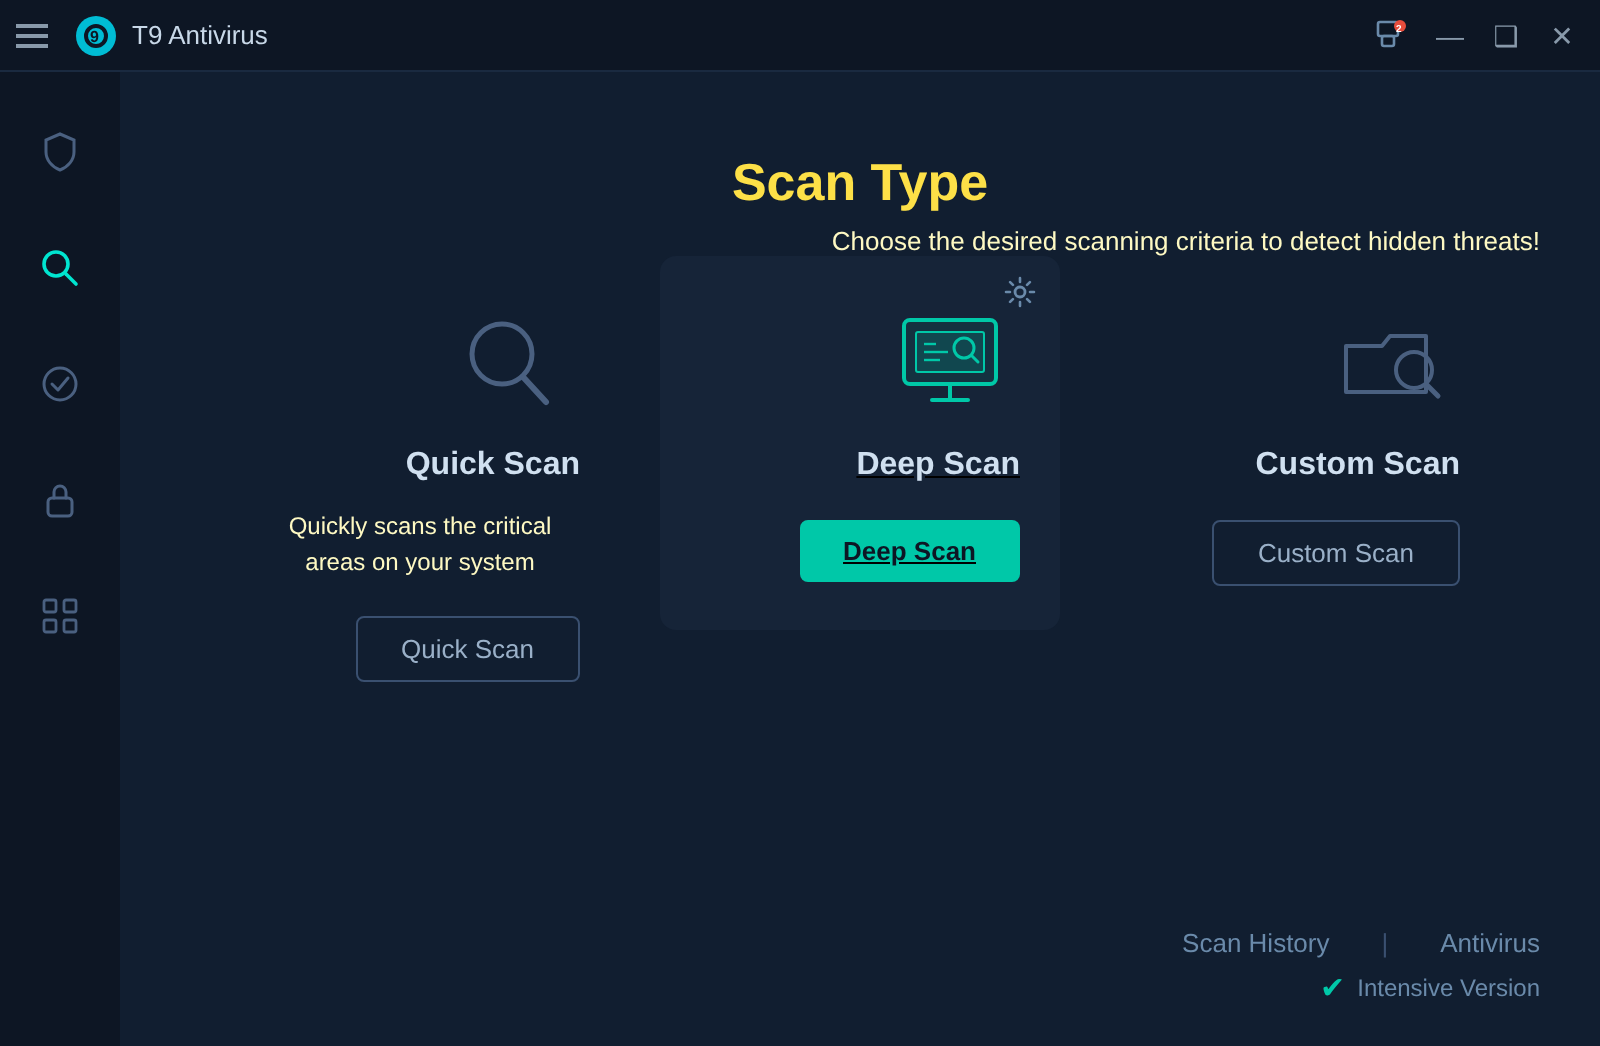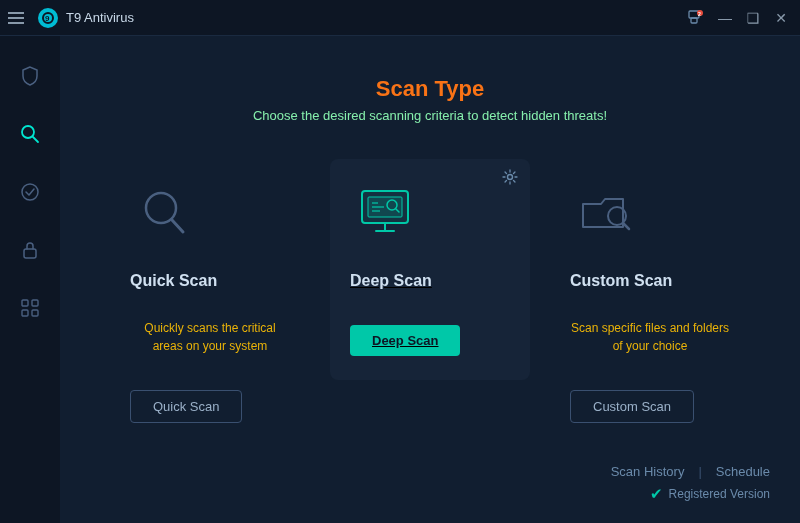--- a/index.html
+++ b/index.html
@@ -134,50 +134,49 @@
       flex: 1;
       background: #111e30;
       display: flex;
       flex-direction: column;
       padding: 40px 30px 20px 30px;
       position: relative;
     }
 
     .page-title {
       text-align: center;
-      color: #f97316;
-      font-size: 22px;
+      color: #fde047;
+      font-size: 26px;
       font-weight: 600;
       margin-bottom: 6px;
     }
 
     .page-subtitle {
-      text-align: center;
-      color: #86efac;
+      text-align: right;
+      color: #fef9c3;
       font-size: 13px;
-      margin-bottom: 36px;
     }
 
     
     .scan-cards {
       display: flex;
       justify-content: center;
       gap: 20px;
       flex: 1;
       align-items: flex-start;
     }
 
     .scan-card {
       width: 200px;
       padding: 24px 20px;
       border-radius: 8px;
       display: flex;
       flex-direction: column;
-      align-items: flex-start;
-      gap: 29px;
+      align-items: flex-end;
+      gap: 12px;
       background: transparent;
     }
 
     .scan-card.active {
       background: #162438;
     }
 
     .scan-card-icon {
       width: 70px;
       height: 60px;
@@ -201,21 +200,21 @@
 
     .scan-card-name {
       font-size: 16px;
       font-weight: 600;
       color: #d0e0f0;
       text-align: center;
     }
 
     .scan-card-desc {
       font-size: 12px;
-      color: #eab308;
+      color: #fef9c3;
       text-align: center;
       line-height: 1.5;
     }
 
     .scan-btn {
       padding: 8px 22px;
       border-radius: 4px;
       border: 1px solid #3a5070;
       background: transparent;
       color: #9ab0c8;
@@ -229,21 +228,21 @@
       border: none;
       color: #0d1624;
       font-weight: 600;
     }
 
     
     .footer {
       display: flex;
       justify-content: flex-end;
       align-items: center;
-      gap: 4px;
+      gap: 16px;
       padding: 10px 0 4px 0;
     }
 
     .footer-link {
       color: #6a8aaa;
       font-size: 13px;
       cursor: pointer;
     }
 
     .footer-divider {
@@ -398,30 +397,29 @@
       <div class="scan-card">
         <div class="scan-card-icon">
           <svg width="65" height="55" viewBox="0 0 65 55" fill="none">
 
             <path d="M10 18 h18 l4 -5 h18 v28 h-40 z" stroke="#4a6080" stroke-width="2" fill="none" stroke-linejoin="round"></path>
             <circle cx="44" cy="30" r="9" stroke="#4a6080" stroke-width="2" fill="none"></circle>
             <line x1="50" y1="37" x2="56" y2="43" stroke="#4a6080" stroke-width="2.5" stroke-linecap="round"></line>
           </svg>
         </div>
         <div class="scan-card-name">Custom Scan</div>
-        <div class="scan-card-desc">Scan specific files and folders of your choice</div>
         <button class="scan-btn">Custom Scan</button>
       </div>
 
     </div>
 
     <div class="footer">
       <span class="footer-link">Scan History</span>
       <span class="footer-divider">|</span>
-      <span class="footer-link">Schedule</span>
+      <span class="footer-link">Antivirus</span>
     </div>
     <div class="registered-row">
       <span class="registered-icon">✔</span>
-      <span class="registered-text">Registered Version</span>
+      <span class="registered-text">Intensive Version</span>
     </div>
 
   </div>
 </div>
 
 </body></html>

